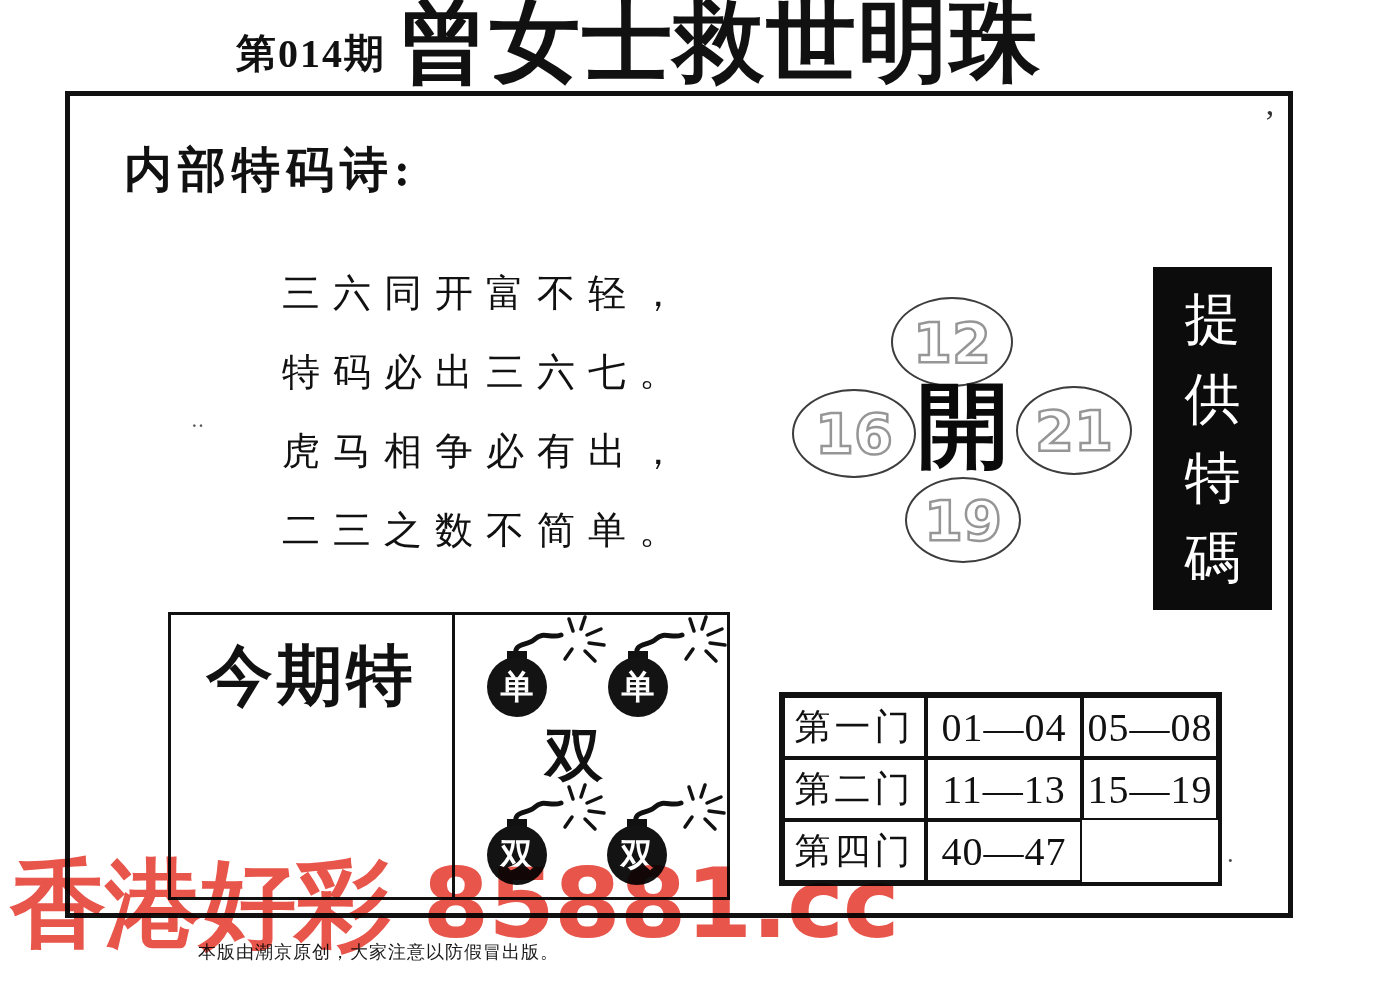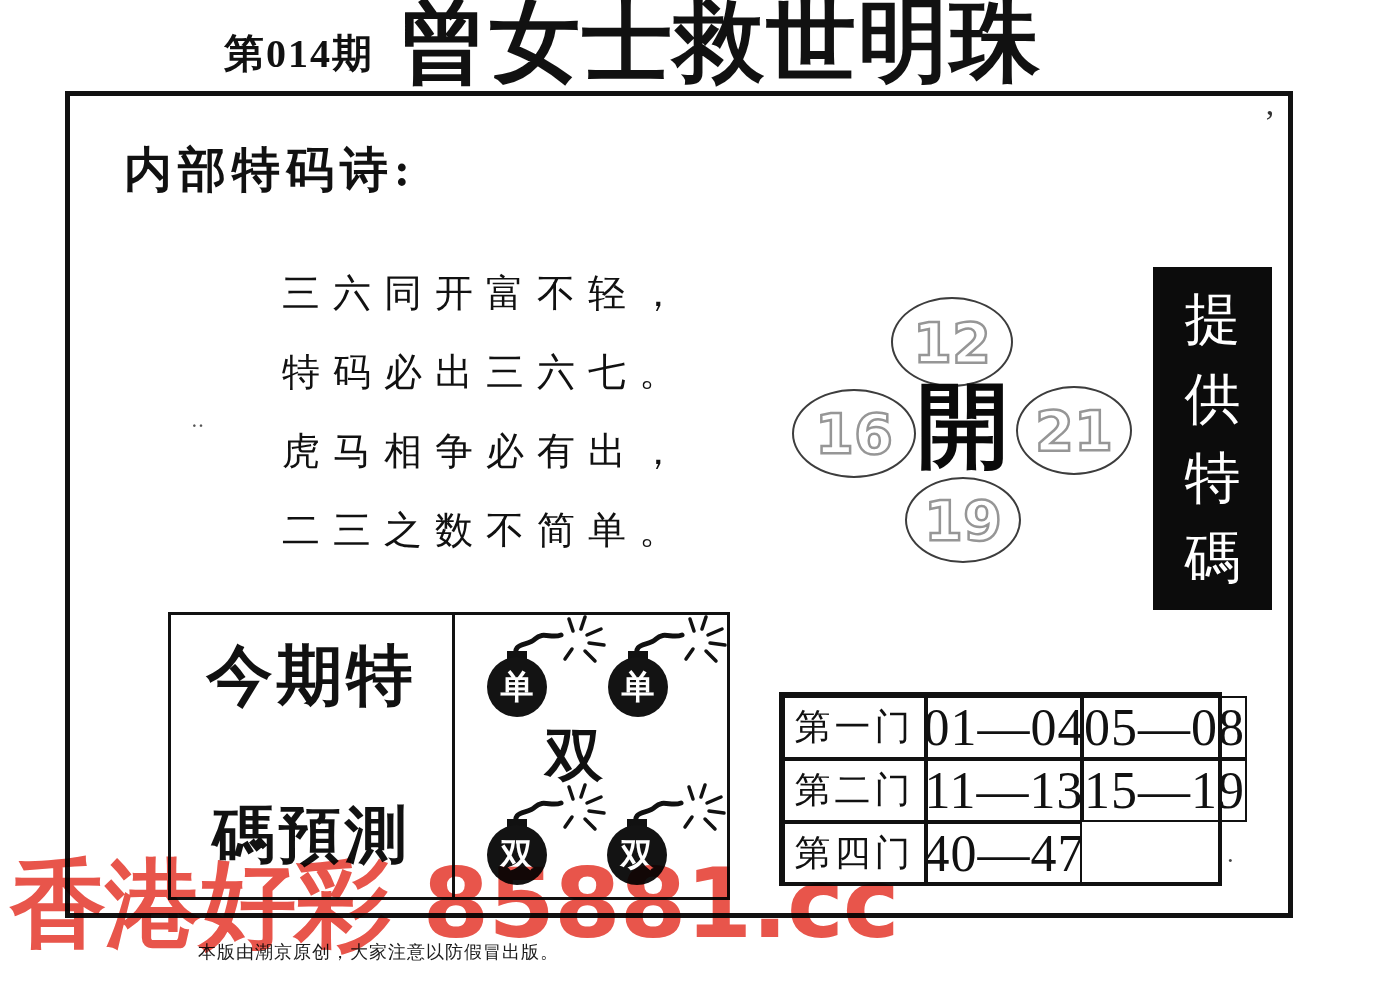--- a/index.html
+++ b/index.html
@@ -10,21 +10,21 @@
     height: 989px;
     background: #ffffff;
     overflow: hidden;
     font-family: "Liberation Serif", "DejaVu Serif", serif;
     color: #111111;
   }
   .abs { position: absolute; }
 
   
   .issue {
-    left: 224px; top: 26px;
+    left: 236px; top: 26px;
     font-size: 40px; font-weight: 600; letter-spacing: 2px;
     white-space: nowrap;
   }
   .title {
     left: 398px; top: -8px;
     font-size: 90px; font-weight: 700; letter-spacing: 2px;
     white-space: nowrap; line-height: 1.1;
   }
   .main-frame {
     left: 65px; top: 91px;
@@ -120,21 +120,21 @@
     display: grid;
     grid-template-columns: 143px 156px 1fr;
     grid-template-rows: 1fr 1fr 1fr;
   }
   .gate-cell {
     border: 2px solid #111111;
     display: flex; align-items: center; justify-content: center;
     white-space: nowrap;
   }
   .gate-cell.gate  { font-size: 36px; font-weight: 400; letter-spacing: 4px; }
-  .gate-cell.range { font-size: 52px; letter-spacing: 1px; }
+  .gate-cell.range { font-size: 40px; letter-spacing: 1px; }
 
   
   .footer-note {
     left: 198px; top: 940px;
     font-size: 18px; letter-spacing: 1px; color: #1b1b1b;
     white-space: nowrap;
     text-align: center;
   }
   .watermark {
     left: 10px; top: 854px;
@@ -185,21 +185,20 @@
   <div class="abs side-banner">
     <span>提</span>
     <span>供</span>
     <span>特</span>
     <span>碼</span>
   </div>
 
   <div class="abs pred-box">
     <div class="pred-divider"></div>
     <div class="pred-title l1">今期特</div>
-    <div class="pred-title l2">碼預測</div>
     <div class="pred-middle">双</div>
 
     <div class="bomb b1">
       <svg width="130" height="104" viewBox="0 0 130 104">
         <path d="M40,44 C34,26 50,32 58,24 C66,16 74,24 84,20" stroke="#111" stroke-width="5" fill="none" stroke-linecap="round"></path>
         <g stroke="#111" stroke-width="3.5" stroke-linecap="round">
           <line x1="96" y1="16" x2="92" y2="4"></line>
             <line x1="104" y1="14" x2="108" y2="2"></line>
           <line x1="110" y1="20" x2="124" y2="14"></line>
             <line x1="112" y1="28" x2="127" y2="30"></line>

